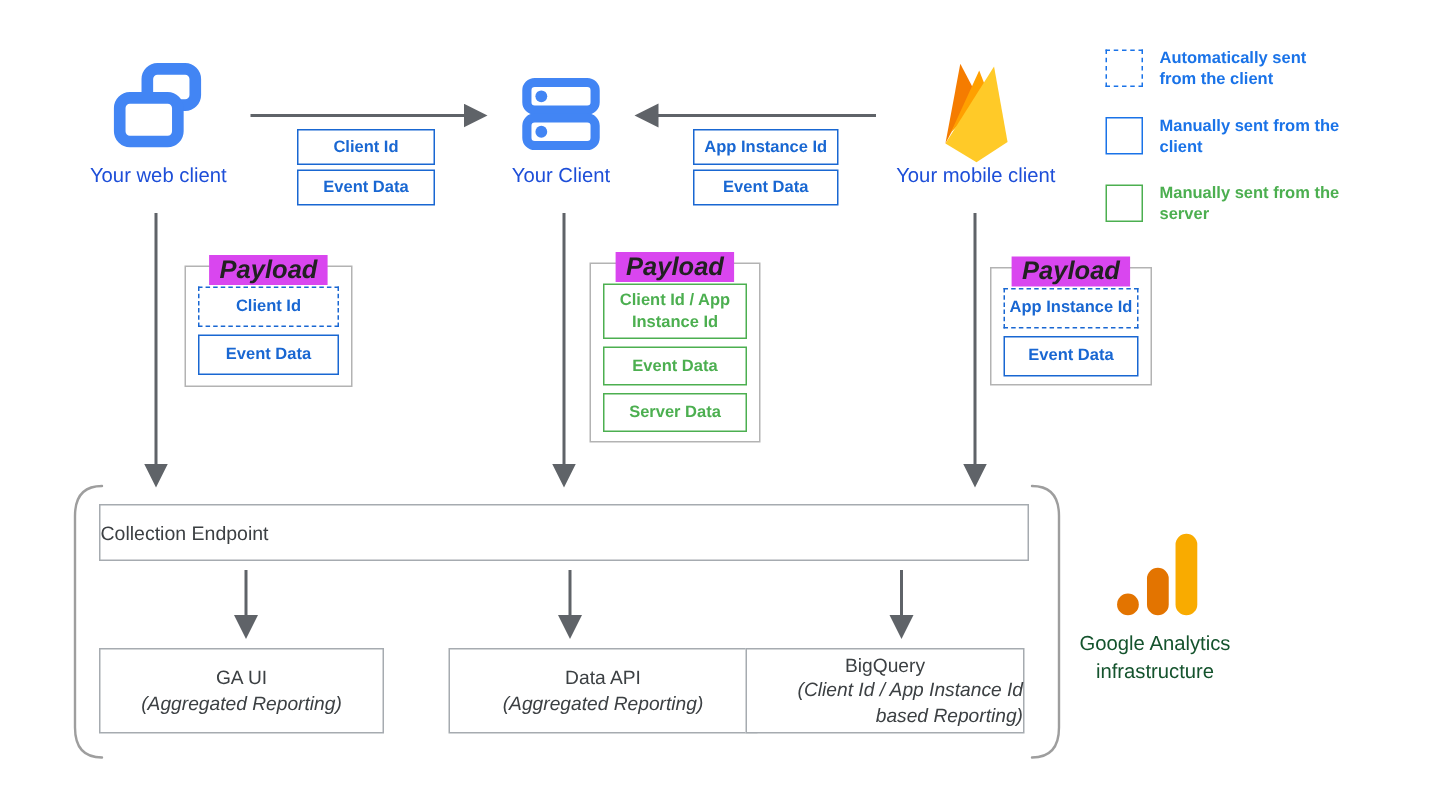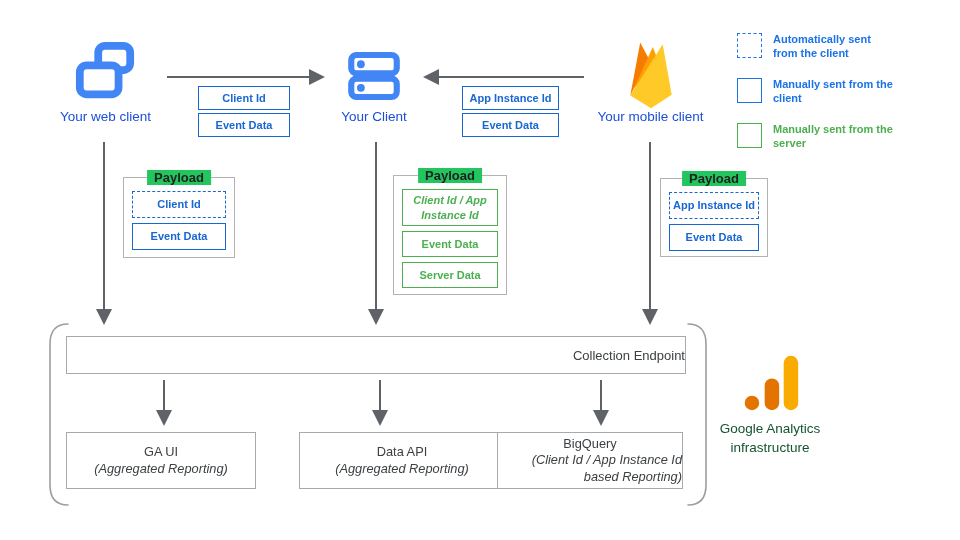--- a/index.html
+++ b/index.html
@@ -16,47 +16,47 @@
   .flow-box{
     position:absolute;box-sizing:border-box;border:1.5px solid #1967d2;background:#fff;
     color:#1967d2;font-size:11px;font-weight:bold;display:flex;align-items:center;
     justify-content:center;text-align:center;
   }
   .payload{
     position:absolute;box-sizing:border-box;border:1px solid #b3b3b3;background:#fff;
     display:flex;flex-direction:column;gap:5px;padding:13px 8px 0 8px;
   }
   .payload-title{
-    position:absolute;top:-8px;left:50%;transform:translateX(-50%);background:#22c55e;
-    padding:0 7px;font-size:13px;font-weight:bold;color:#212121;white-space:nowrap;
+    position:absolute;top:-8px;left:50%;transform:translateX(-50%);background:#d946ef;
+    padding:0 7px;font-size:17px;font-weight:bold;color:#212121;white-space:nowrap;font-style:italic;
   }
   .p-item{
     box-sizing:border-box;background:#fff;font-size:11px;font-weight:bold;
     display:flex;align-items:center;justify-content:center;text-align:center;
     line-height:1.3;flex:none;
   }
   .pi-dashed-blue{border:1.5px dashed #1967d2;color:#1967d2;height:27px;}
   .pi-solid-blue{border:1.5px solid #1967d2;color:#1967d2;height:27px;}
   .pi-green{border:1.5px solid #4caf50;color:#4caf50;height:26px;}
-  .pi-green-tall{border:1.5px solid #4caf50;color:#4caf50;height:37px;padding:2px 4px;font-style:italic;}
+  .pi-green-tall{border:1.5px solid #4caf50;color:#4caf50;height:37px;padding:2px 4px;}
   .legend{position:absolute;left:737px;top:33px;width:190px;}
   .legend-row{display:flex;align-items:flex-start;margin-bottom:18px;}
   .legend-swatch{width:25px;height:25px;box-sizing:border-box;background:#fff;flex:none;}
   .sw-dashed-blue{border:1.6px dashed #1a73e8;}
   .sw-solid-blue{border:1.6px solid #1a73e8;}
   .sw-solid-green{border:1.6px solid #4caf50;}
   .legend-label{
     margin-left:11px;width:125px;font-size:11px;line-height:13.5px;font-weight:bold;
   }
   .lg-blue{color:#1a73e8;}
   .lg-green{color:#4caf50;}
   .endpoint{
     position:absolute;left:66px;top:336px;width:620px;height:38px;box-sizing:border-box;
     border:1px solid #a6abb0;background:#fff;display:flex;align-items:center;
-    justify-content:flex-end;font-size:13px;color:#3c4043;
+    justify-content:flex-start;font-size:13px;color:#3c4043;
   }
   .node{
     position:absolute;box-sizing:border-box;border:1px solid #a6abb0;background:#fff;
     display:flex;flex-direction:column;align-items:center;justify-content:center;
     font-size:12.8px;color:#3c4043;line-height:16.5px;text-align:center;
   }
   .node .subtitle{font-style:italic;}
   .infra-label{
     position:absolute;left:695px;top:419px;width:150px;text-align:center;
     font-size:13.5px;line-height:19px;color:#14532d;

